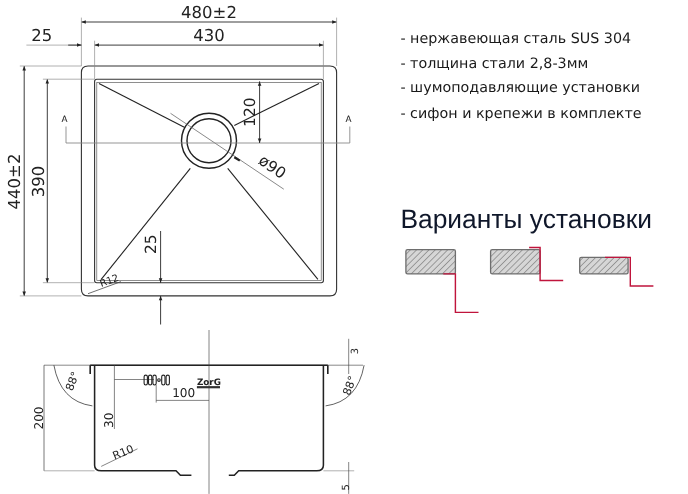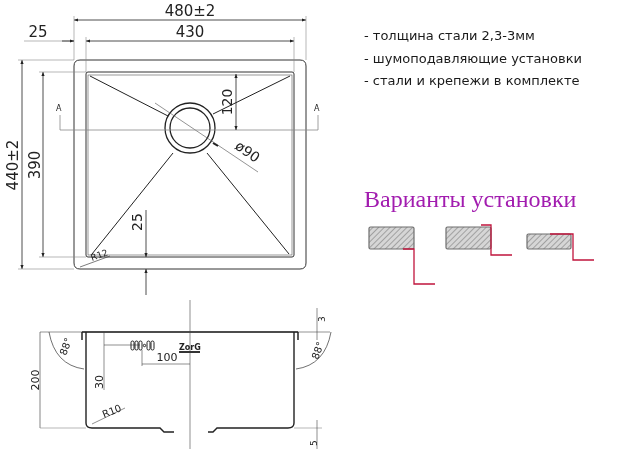--- a/index.html
+++ b/index.html
@@ -1,20 +1,20 @@
 <!DOCTYPE html>
 <html><head>
 <meta charset="utf-8">
 <style>
   html, body { margin: 0; padding: 0; background: #ffffff; }
   body { width: 625px; height: 449px; position: relative; overflow: hidden; font-family: "DejaVu Sans", sans-serif; }
   .drawing { position: absolute; left: 0; top: 0; width: 625px; height: 449px; }
   .spec-list { position: absolute; left: 364px; top: 25px; margin: 0; padding: 0; list-style: none; font-family: "DejaVu Sans", sans-serif; font-size: 13px; line-height: 22.5px; color: #1a1a1a; }
   .spec-list li { white-space: nowrap; }
-  .variants-title { position: absolute; left: 364px; top: 186px; font-family: Liberation Serif, serif; font-size: 24px; color: #a21caf; white-space: nowrap; }
+  .variants-title { position: absolute; left: 364px; top: 186px; font-family: Liberation Sans, sans-serif; font-size: 24px; color: #0f172a; white-space: nowrap; }
   svg text { font-family: "DejaVu Sans", sans-serif; fill: #222; }
 </style>
 </head>
 <body>
 
 <svg class="drawing" viewBox="0 0 625 449" xmlns="http://www.w3.org/2000/svg">
   <defs>
     <marker id="arr" viewBox="0 0 10 10" refX="10" refY="5" markerWidth="7" markerHeight="5" orient="auto-start-reverse">
       <path d="M0,1 L10,5 L0,9 z" fill="#222"></path>
     </marker>
@@ -150,18 +150,19 @@
     </g>
 
     <g>
       <rect x="527" y="234" width="44" height="15" rx="1.5" fill="url(#hatch)" stroke="#6e6e6e" stroke-width="1.2"></rect>
       <polyline points="550,234 573,234 573,260 594,260" fill="none" stroke="#c0143c" stroke-width="1.3"></polyline>
     </g>
   </g>
 </svg>
 
 <ul class="spec-list">
-  <li>- толщина стали 2,3-3мм</li>
+  <li>- нержавеющая сталь SUS 304</li>
+  <li>- толщина стали 2,8-3мм</li>
   <li>- шумоподавляющие установки</li>
-  <li>- стали и крепежи в комплекте</li>
+  <li>- сифон и крепежи в комплекте</li>
 </ul>
 
 <div class="variants-title">Варианты установки</div>
 
 </body></html>

